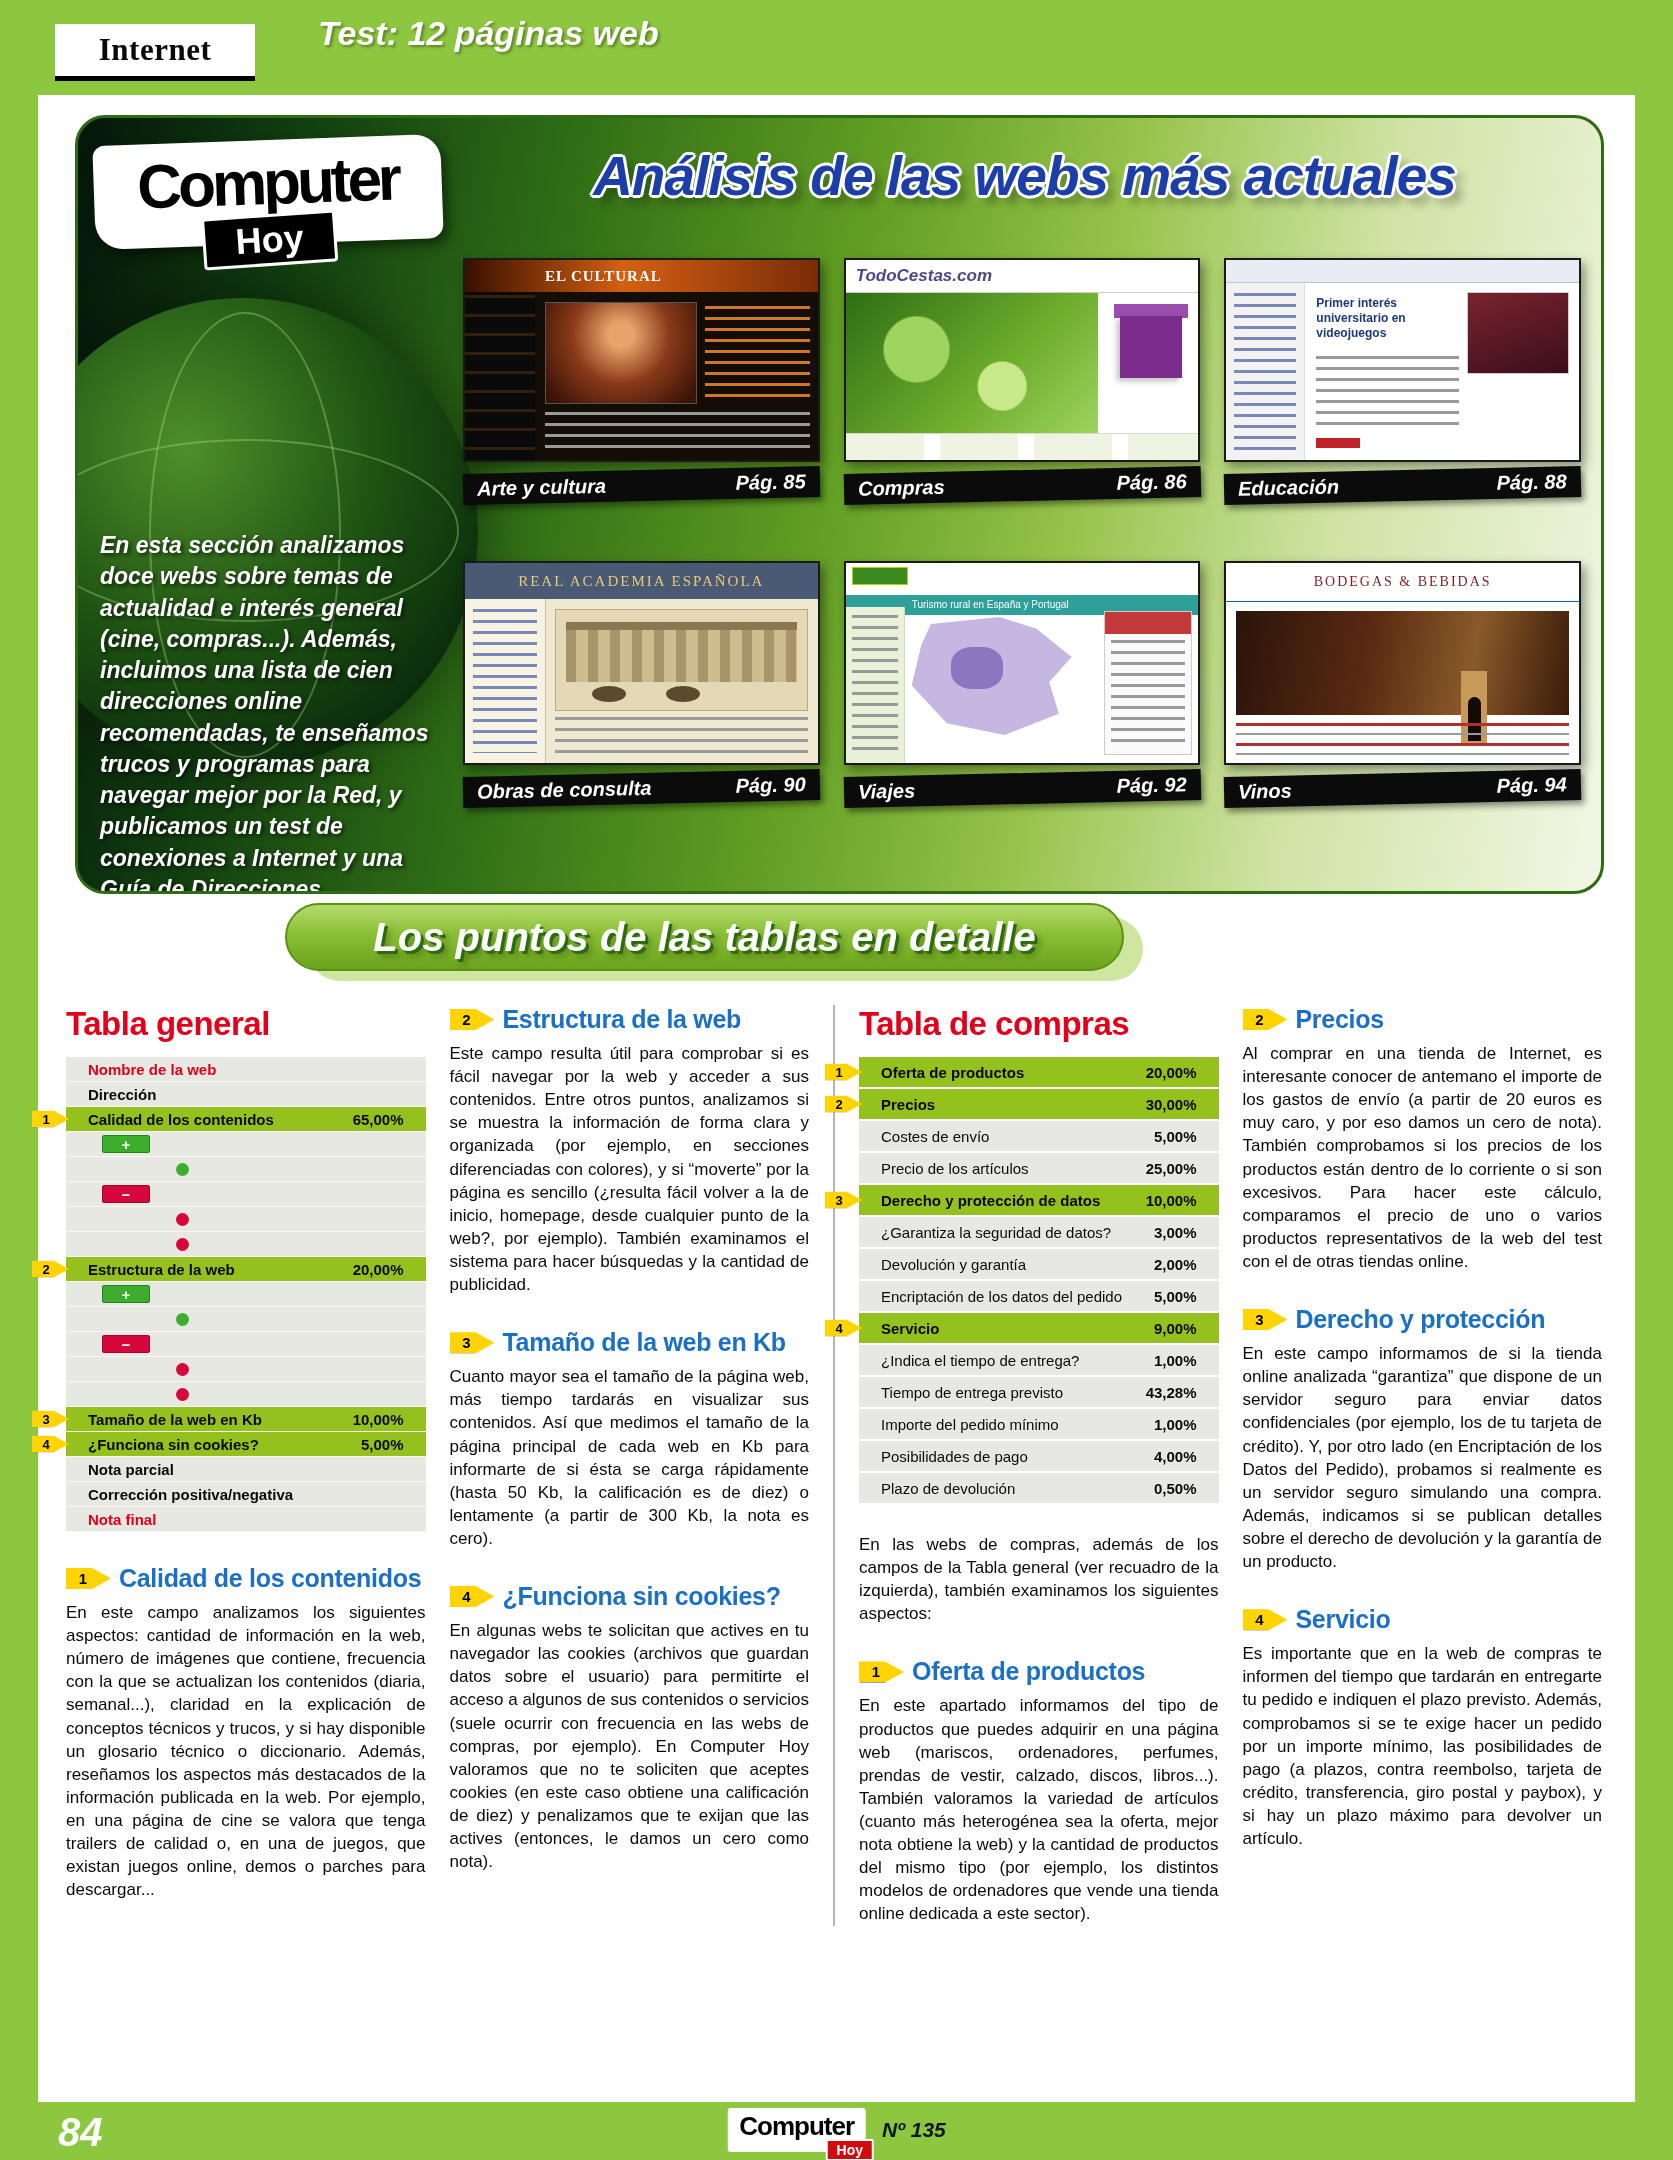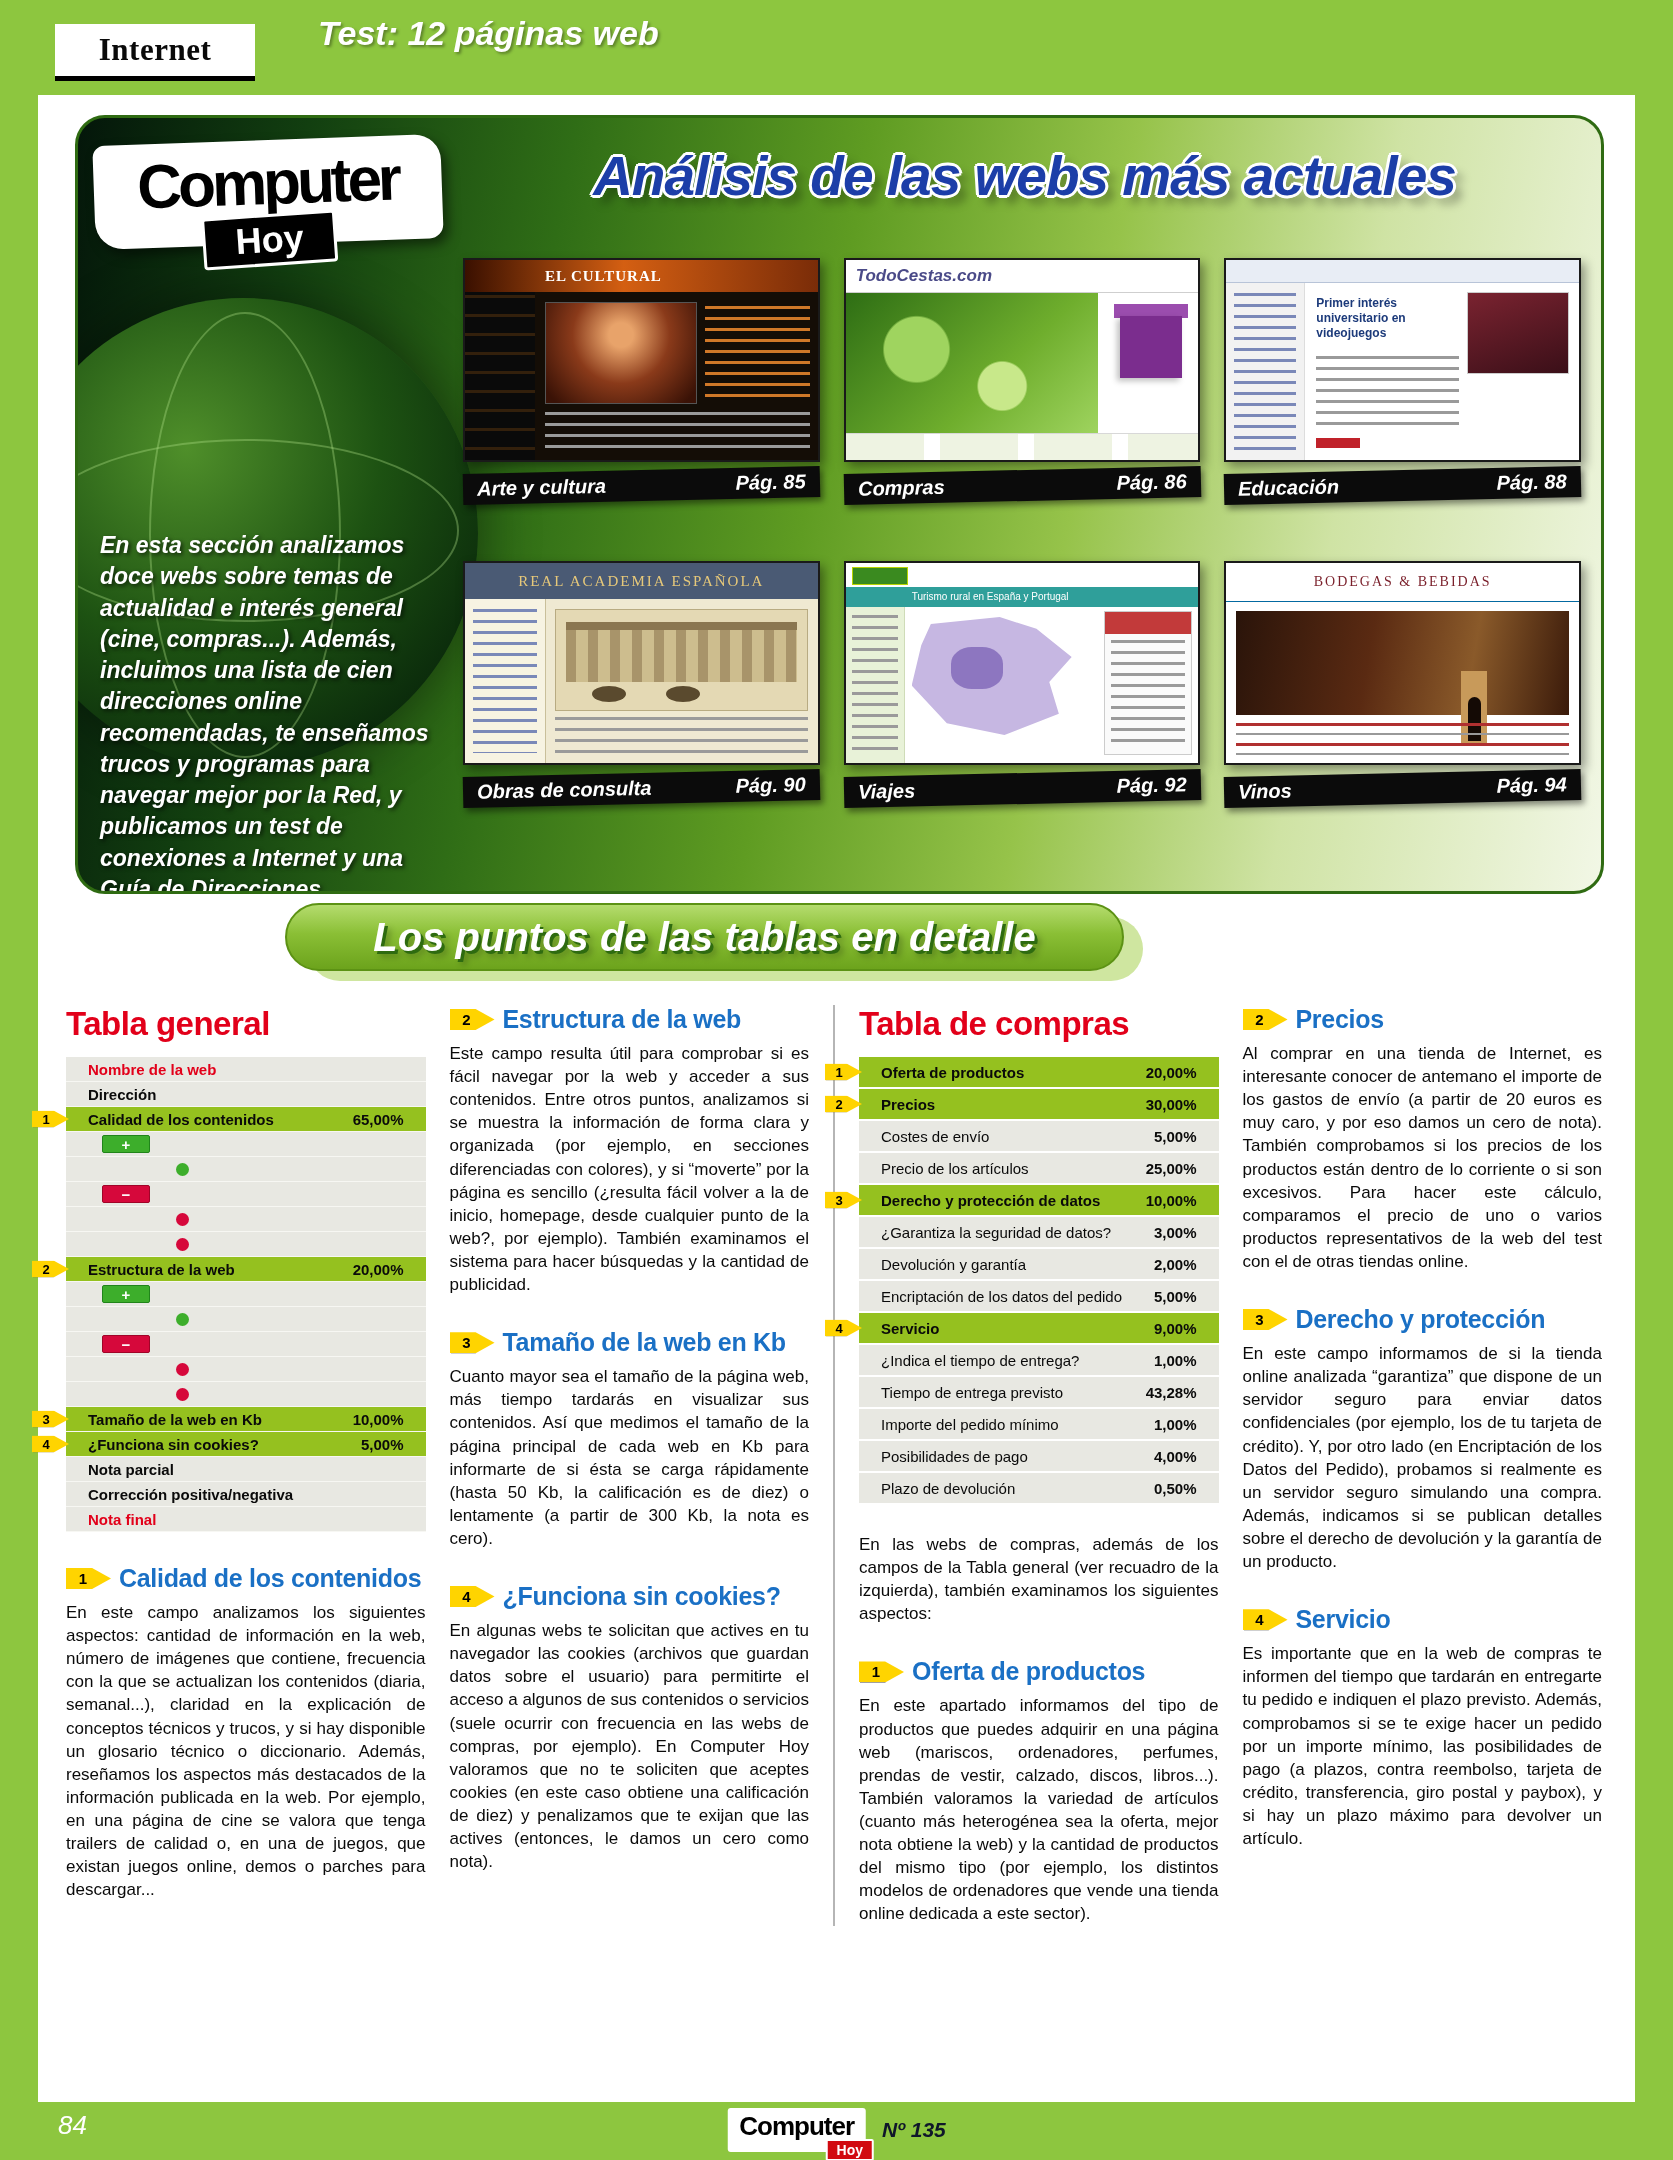--- a/index.html
+++ b/index.html
@@ -92,21 +92,21 @@
   .tra-sidelines{position:absolute;left:8px;right:8px;top:10px;bottom:10px;}
   .tra-art{position:absolute;left:90px;right:10px;top:46px;height:100px;background:#e4d9b4;border:1px solid #b8ab82;}
   .tra-building{position:absolute;left:10px;right:10px;top:12px;height:52px;border-top:8px solid #8a7650;
     background:repeating-linear-gradient(90deg,#a8946a 0 10px,#cdbd8e 10px 22px);}
   .tra-fig1,.tra-fig2{position:absolute;bottom:8px;width:34px;height:16px;border-radius:50%;background:#5a4a2e;}
   .tra-fig1{left:36px;} .tra-fig2{left:110px;}
   .tra-caption{position:absolute;left:90px;right:10px;top:154px;bottom:8px;}
 
   .t-viajes{background:#fff;}
   .tvj-logo{position:absolute;left:6px;top:4px;width:54px;height:16px;background:#3a8a1f;border:1px solid #b8d400;}
-  .tvj-band{position:absolute;left:0;right:0;top:24px;height:20px;background:#2f9f9a;color:#fff;
+  .tvj-band{position:absolute;left:0;right:0;top:32px;height:20px;background:#2f9f9a;color:#fff;
     font-size:10px;line-height:20px;padding-left:66px;}
   .tvj-left{position:absolute;left:0;top:44px;width:58px;bottom:0;background:#e8f2d8;border-right:1px solid #cfdcb8;}
   .tvj-leftlines{position:absolute;left:6px;right:6px;top:8px;bottom:8px;}
   .tvj-map{position:absolute;left:66px;top:54px;width:160px;height:118px;background:#c6b7e2;
     clip-path:polygon(12% 6%,55% 0,78% 10%,100% 34%,86% 55%,92% 82%,58% 100%,22% 90%,0 58%,6% 24%);}
   .tvj-patch{position:absolute;left:105px;top:84px;width:52px;height:42px;background:#8d76c0;border-radius:40%;}
   .tvj-right{position:absolute;right:6px;top:48px;width:86px;bottom:8px;background:#fafafa;border:1px solid #ccc;}
   .tvj-rhead{position:absolute;left:0;right:0;top:0;height:22px;background:#c23a3a;}
   .tvj-rlines{position:absolute;left:6px;right:6px;top:28px;bottom:6px;}
 
@@ -157,21 +157,21 @@
   .row-mk{position:absolute;left:-34px;top:50%;transform:translateY(-50%);width:28px;height:17px;font-size:13px;padding-right:9px;}
   .head-mk{width:34px;height:21px;font-size:15px;padding-right:11px;margin-right:8px;flex:none;}
 
   .section{margin-top:32px;}
   .col > .section:first-child{margin-top:0;}
   .sec-head{display:flex;align-items:center;}
   .sec-title{color:#1A70C5;font-size:25px;font-weight:bold;letter-spacing:-.3px;}
   .body-text{margin:8px 0 0;font-size:17px;line-height:1.36;text-align:justify;}
 
   
-  .page-num{position:absolute;left:58px;top:2110px;color:#fff;font-weight:normal;font-style:italic;font-size:26px;}
+  .page-num{position:absolute;left:58px;top:2110px;color:#fff;font-weight:bold;font-style:italic;font-size:40px;}
   .footer-brand{position:absolute;left:50%;top:2108px;transform:translateX(-50%);display:flex;align-items:center;gap:16px;}
   .f-logo{position:relative;background:#fff;padding:3px 12px 10px;border-radius:3px;}
   .f-computer{font-weight:bold;font-size:26px;letter-spacing:-1px;color:#000;}
   .f-hoy{position:absolute;right:-8px;bottom:-9px;background:#D10A10;color:#fff;font-weight:bold;font-size:14px;
     padding:1px 9px;border:2px solid #fff;border-radius:2px;}
   .f-issue{font-weight:bold;font-size:21px;color:#0f172a;font-style:italic;}
 </style>
 </head>
 <body>
 

